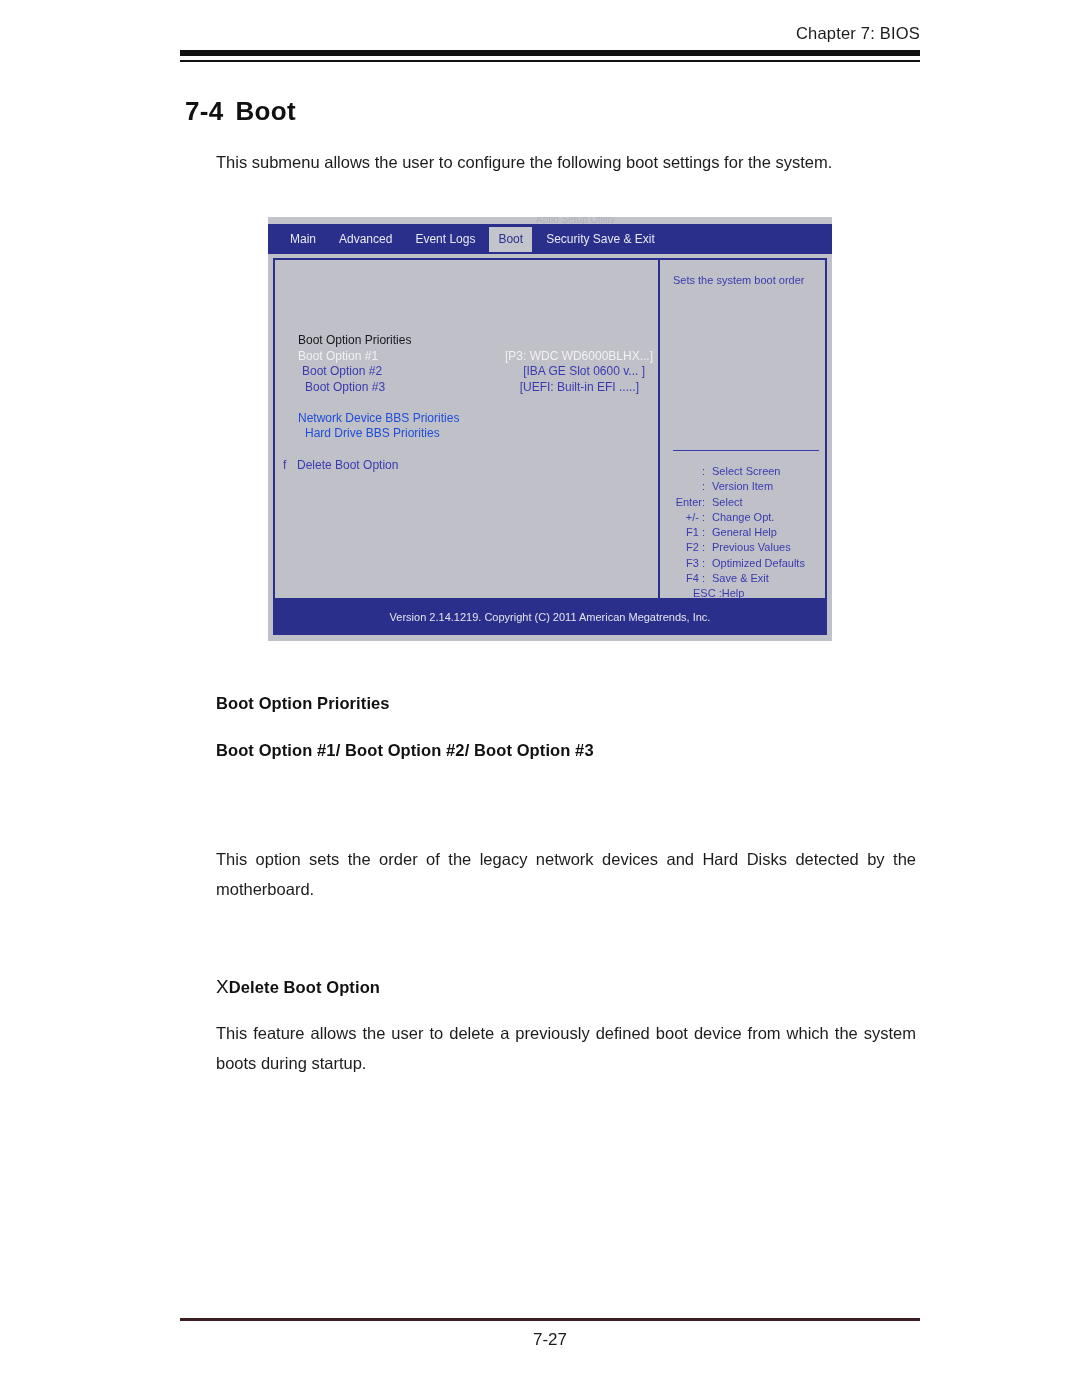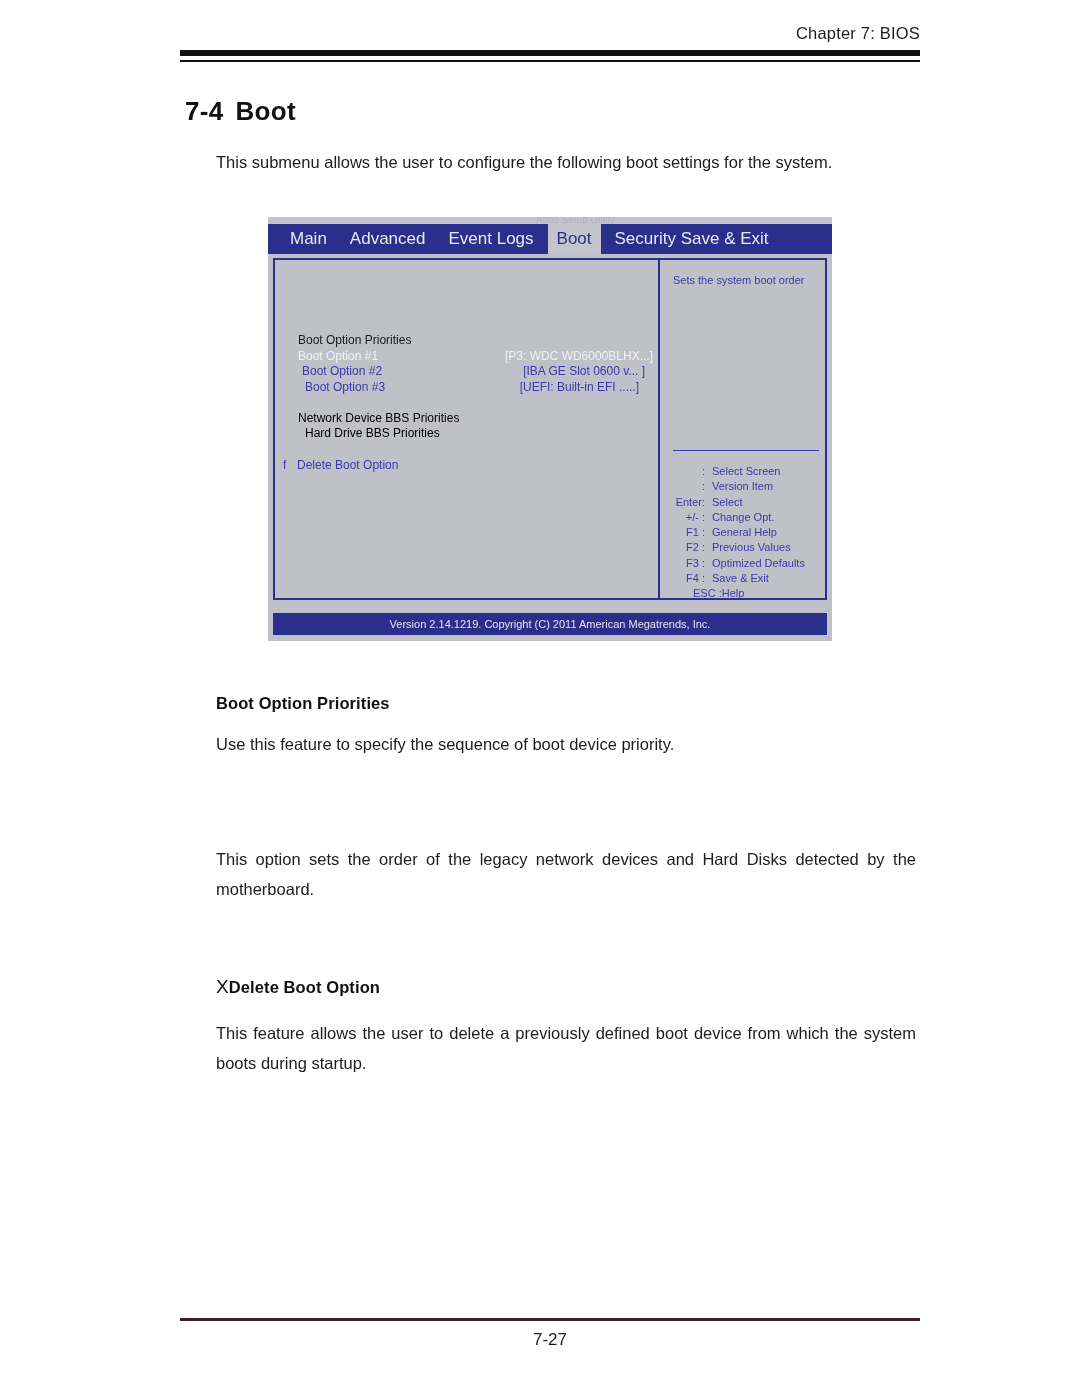--- a/index.html
+++ b/index.html
@@ -122,21 +122,21 @@
     width: 100%;
     height: 30px;
     background: #2b2f8c;
     display: flex;
     align-items: center;
     padding-left: 13px;
     box-sizing: border-box;
   }
   .menu-item {
     color: #e9e9f2;
-    font-size: 17px;
+    font-size: 12px;
     padding: 4px 9px;
     margin-right: 5px;
     white-space: nowrap;
   }
   .menu-item.active {
     background: #c4c4cc;
     color: #2b2f8c;
     padding: 5px 9px 6px;
   }
 
@@ -176,21 +176,21 @@
   .row.hdr .lbl { color: #17171f; }
   .row.sel .lbl, .row.sel .val { color: #f0f0f5; }
   .row .val { padding-right: 0; }
   .row.i1 .lbl { padding-left: 4px; }
   .row.i1 .val { padding-right: 8px; }
   .row.i2 .lbl { padding-left: 7px; }
   .row.i2 .val { padding-right: 14px; }
   .spacer { height: 15.5px; }
   .link-row {
     font-size: 12px;
-    color: #000000;
+    color: #1d4ed8;
     height: 15.5px;
     line-height: 15.5px;
     white-space: nowrap;
   }
   .link-row.ind { padding-left: 7px; }
   .del-row {
     position: absolute;
     left: 8px;
     top: 198px;
     font-size: 12px;
@@ -239,21 +239,21 @@
     box-sizing: border-box;
   }
   .key-row .d { flex: 1; }
   .key-row.esc .k { width: auto; text-align: left; padding-right: 3px; margin-left: 25px; }
 
   .bios-footer {
     position: absolute;
     left: 5px;
     right: 5px;
     bottom: 6px;
-    height: 22px;
+    height: 36px;
     background: #2b2f8c;
     color: #e4e4ef;
     font-size: 11px;
     display: flex;
     align-items: center;
     justify-content: center;
   }
 
   
   .foot-rule {
@@ -380,21 +380,21 @@
       </div>
     </div>
 
   </div>
 
   <div class="bios-footer">Version 2.14.1219. Copyright (C) 2011 American Megatrends, Inc.</div>
 </div>
 
 <div class="blk" style="top:694px;">
   <div class="h-bold">Boot Option Priorities</div>
-  <div class="para" style="margin-top:16px;">Use this feature to specify the sequence of boot device priority.</div>
+  <div class="h-bold" style="margin-top:28px;">Boot Option #1/ Boot Option #2/ Boot Option #3</div>
 </div>
 
 <div class="blk" style="top:828px;">
   <div class="para wide" style="margin-top:16px;">This option sets the order of the legacy network devices and Hard Disks detected by the motherboard.</div>
 </div>
 
 <div class="blk" style="top:944px;margin-top:32px;">
   <div class="h-bold"><span class="glyph-x">X</span><span>Delete Boot Option</span></div>
   <div class="para wide" style="margin-top:20px;">This feature allows the user to delete a previously defined  boot device from which the system boots during startup.</div>
 </div>

